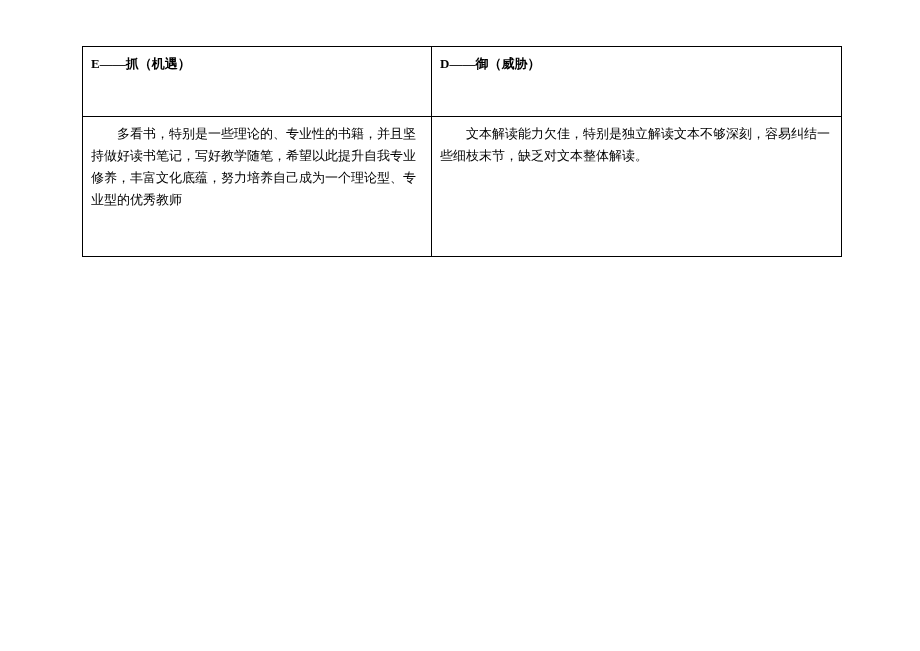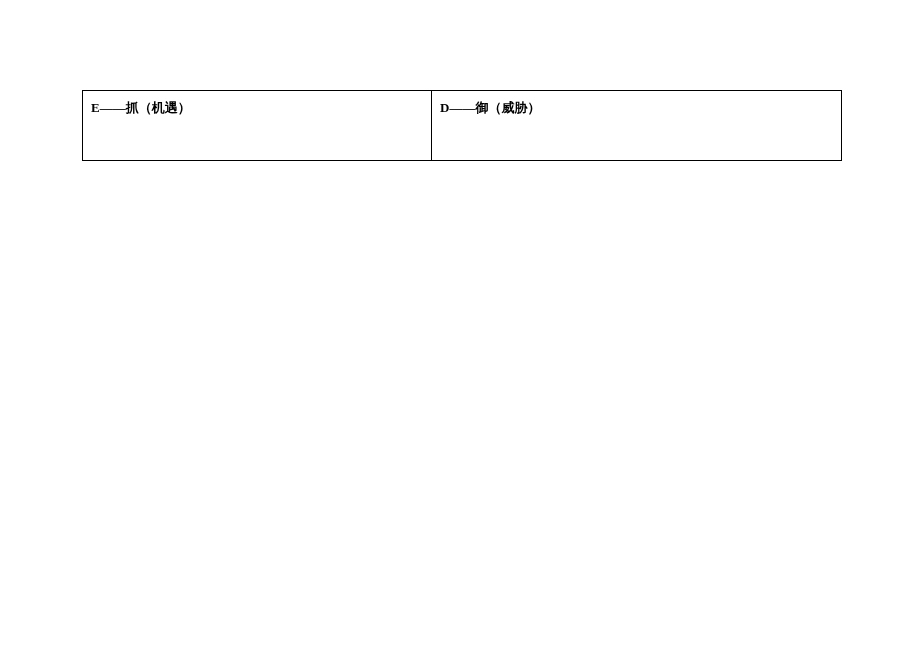--- a/index.html
+++ b/index.html
@@ -11,21 +11,21 @@
       background: #ffffff;
       font-family: "SimSun", "宋体", serif;
       font-size: 13px;
       color: #000000;
       padding: 0;
       width: 920px;
       height: 651px;
     }
     .table-container {
       margin-left: 82px;
-      margin-top: 90px;
+      margin-top: 46px;
       width: 759px;
     }
     table {
       border-collapse: collapse;
       width: 100%;
       table-layout: fixed;
     }
     td {
       border: 1.5px solid #000000;
       vertical-align: top;
@@ -57,15 +57,23 @@
   <table>
     <tbody>
         <tr class="header-row">
       <td class="col-left">
         <span>E——抓（机遇）</span>
       </td>
       <td class="col-right">
         <span>D——御（威胁）</span>
       </td>
     </tr>
+    <tr class="content-row">
+      <td class="col-left">
+        <div class="content-text">多看书，特别是一些理论的、专业性的书籍，并且坚持做好读书笔记，写好教学随笔，希望以此提升自我专业修养，丰富文化底蕴，努力培养自己成为一个理论型、专业型的优秀教师</div>
+      </td>
+      <td class="col-right">
+        <div class="content-text">文本解读能力欠佳，特别是独立解读文本不够深刻，容易纠结一些细枝末节，缺乏对文本整体解读。</div>
+      </td>
+    </tr>
   </tbody>
     </table>
 </div>
 
 </body></html>

